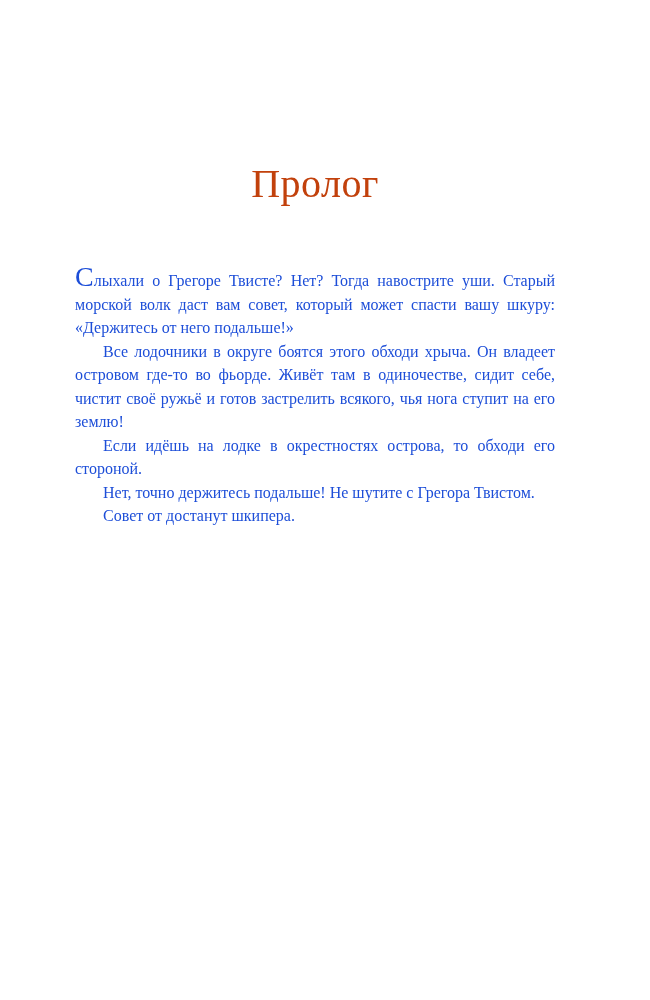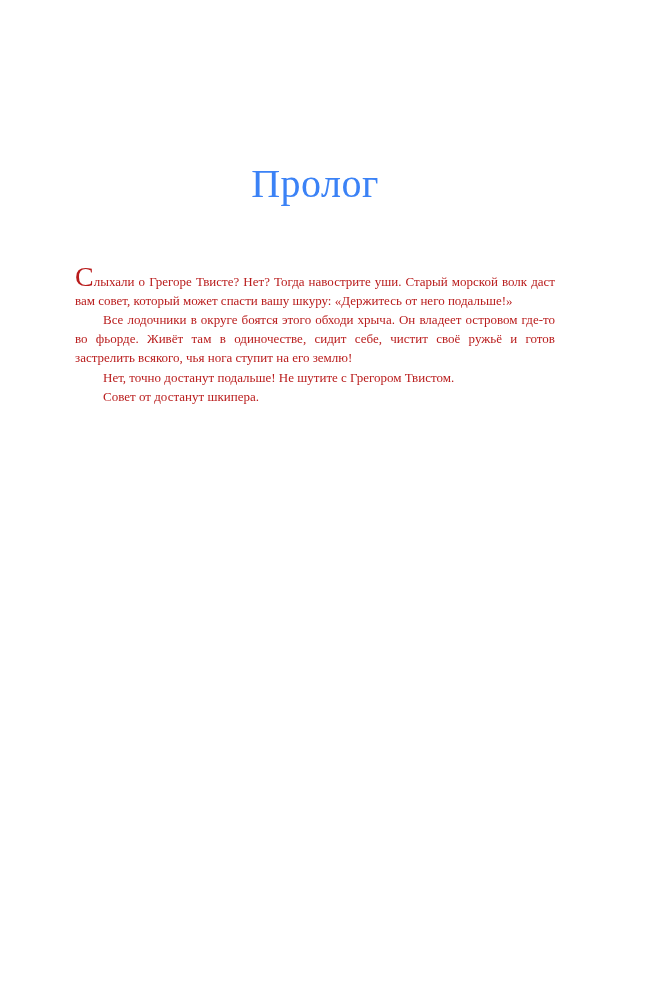--- a/index.html
+++ b/index.html
@@ -27,29 +27,29 @@
     top: 160px;
     width: 480px;
   }
   .chapter-title {
     font-family: "Liberation Serif", "DejaVu Serif", serif;
     font-size: 40px;
     font-weight: 400;
     letter-spacing: 0.5px;
     text-align: center;
     margin: 0 0 56px 0;
-    color: #3b82f6;
+    color: #c2410c;
   }
   .para {
-    font-size: 13px;
+    font-size: 16px;
     line-height: 1.47;
     text-align: justify;
     text-justify: inter-word;
     margin: 0;
-    color: #b91c1c;
+    color: #1d4ed8;
     hyphens: manual;
   }
   .para + .para {
     text-indent: 28px;
   }
   .para.first {
     text-indent: 0;
   }
   
   .para.first::first-letter {
@@ -61,19 +61,20 @@
 <body>
 
 <div class="page">
   <div class="content">
     <h1 class="chapter-title">Пролог</h1>
 
     <p class="para first">Слыхали о Грегоре Твисте? Нет? Тогда навострите уши. Старый морской волк даст вам совет, который может спасти вашу шкуру: «Держитесь от него подальше!»</p>
 
     <p class="para">Все лодочники в округе боятся этого обходи хрыча. Он владеет островом где-то во фьорде. Живёт там в одиночестве, сидит себе, чистит своё ружьё и готов застрелить всякого, чья нога ступит на его землю!</p>
 
+    <p class="para">Если идёшь на лодке в окрестностях острова, то обходи его стороной.</p>
 
 
-    <p class="para">Нет, точно достанут подальше! Не шутите с Грегором Твистом.</p>
+    <p class="para">Нет, точно держитесь подальше! Не шутите с Грегора Твистом.</p>
 
     <p class="para">Совет от достанут шкипера.</p>
   </div>
 </div>
 
 </body></html>

